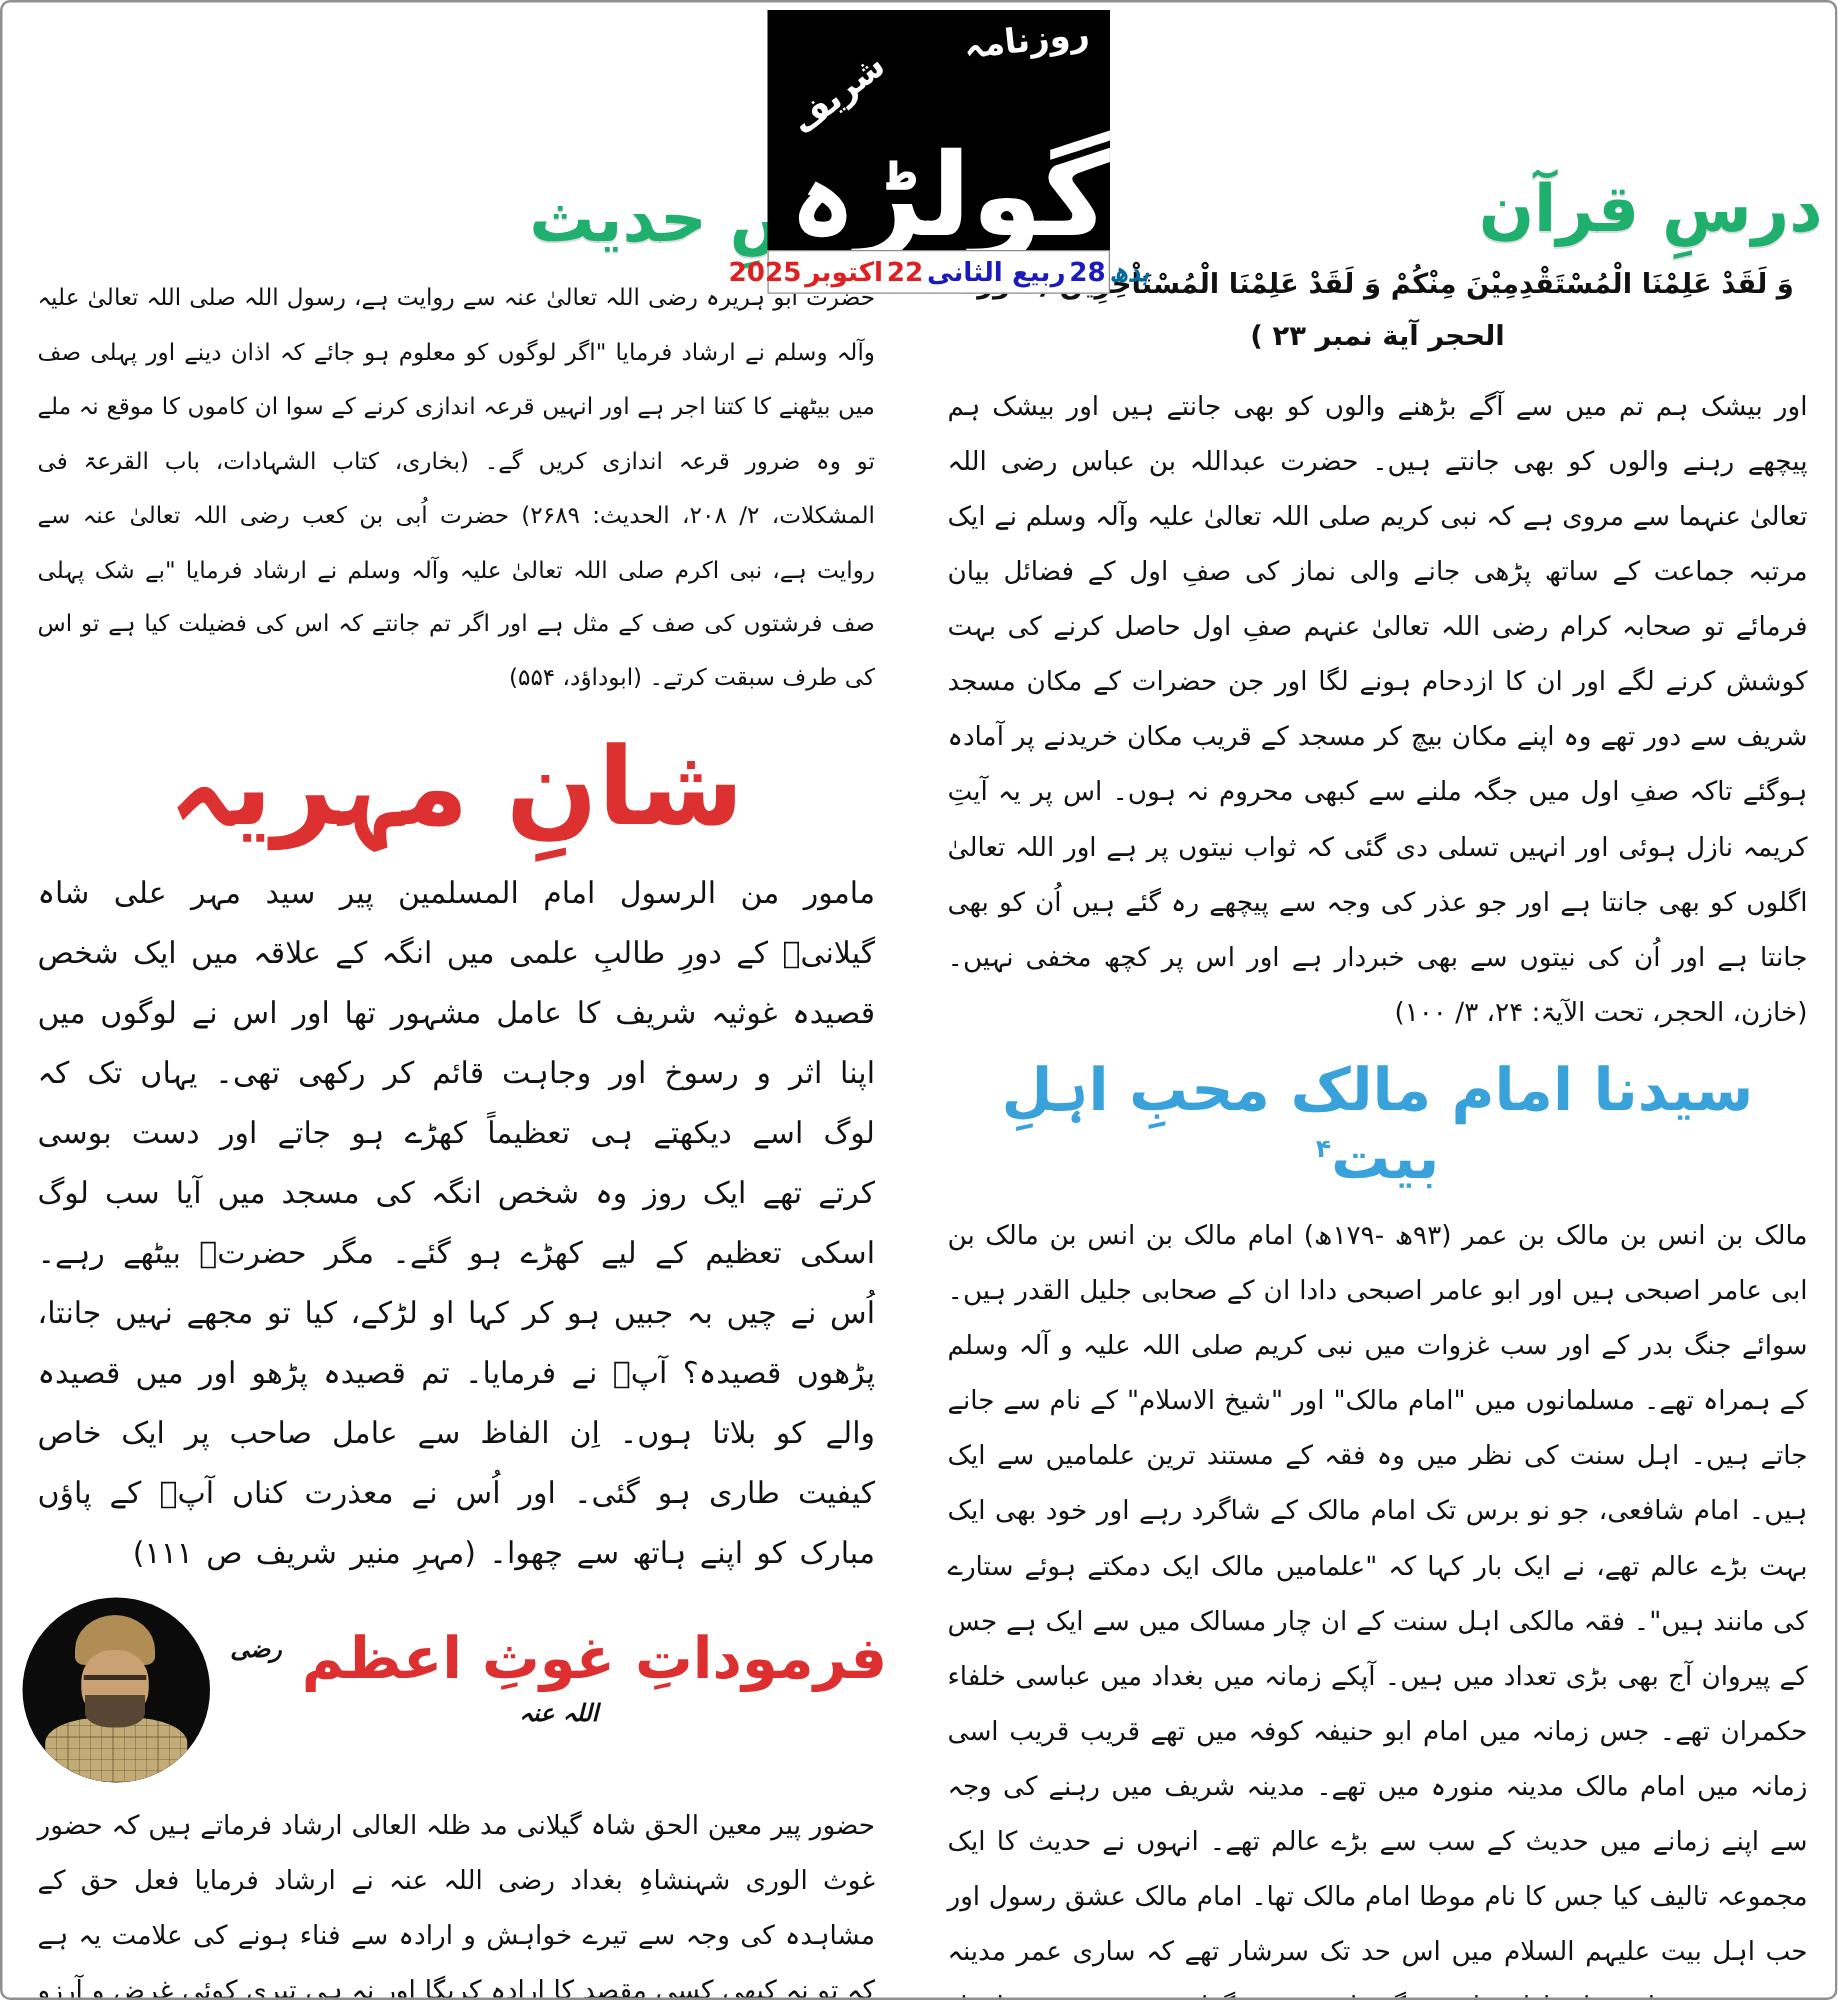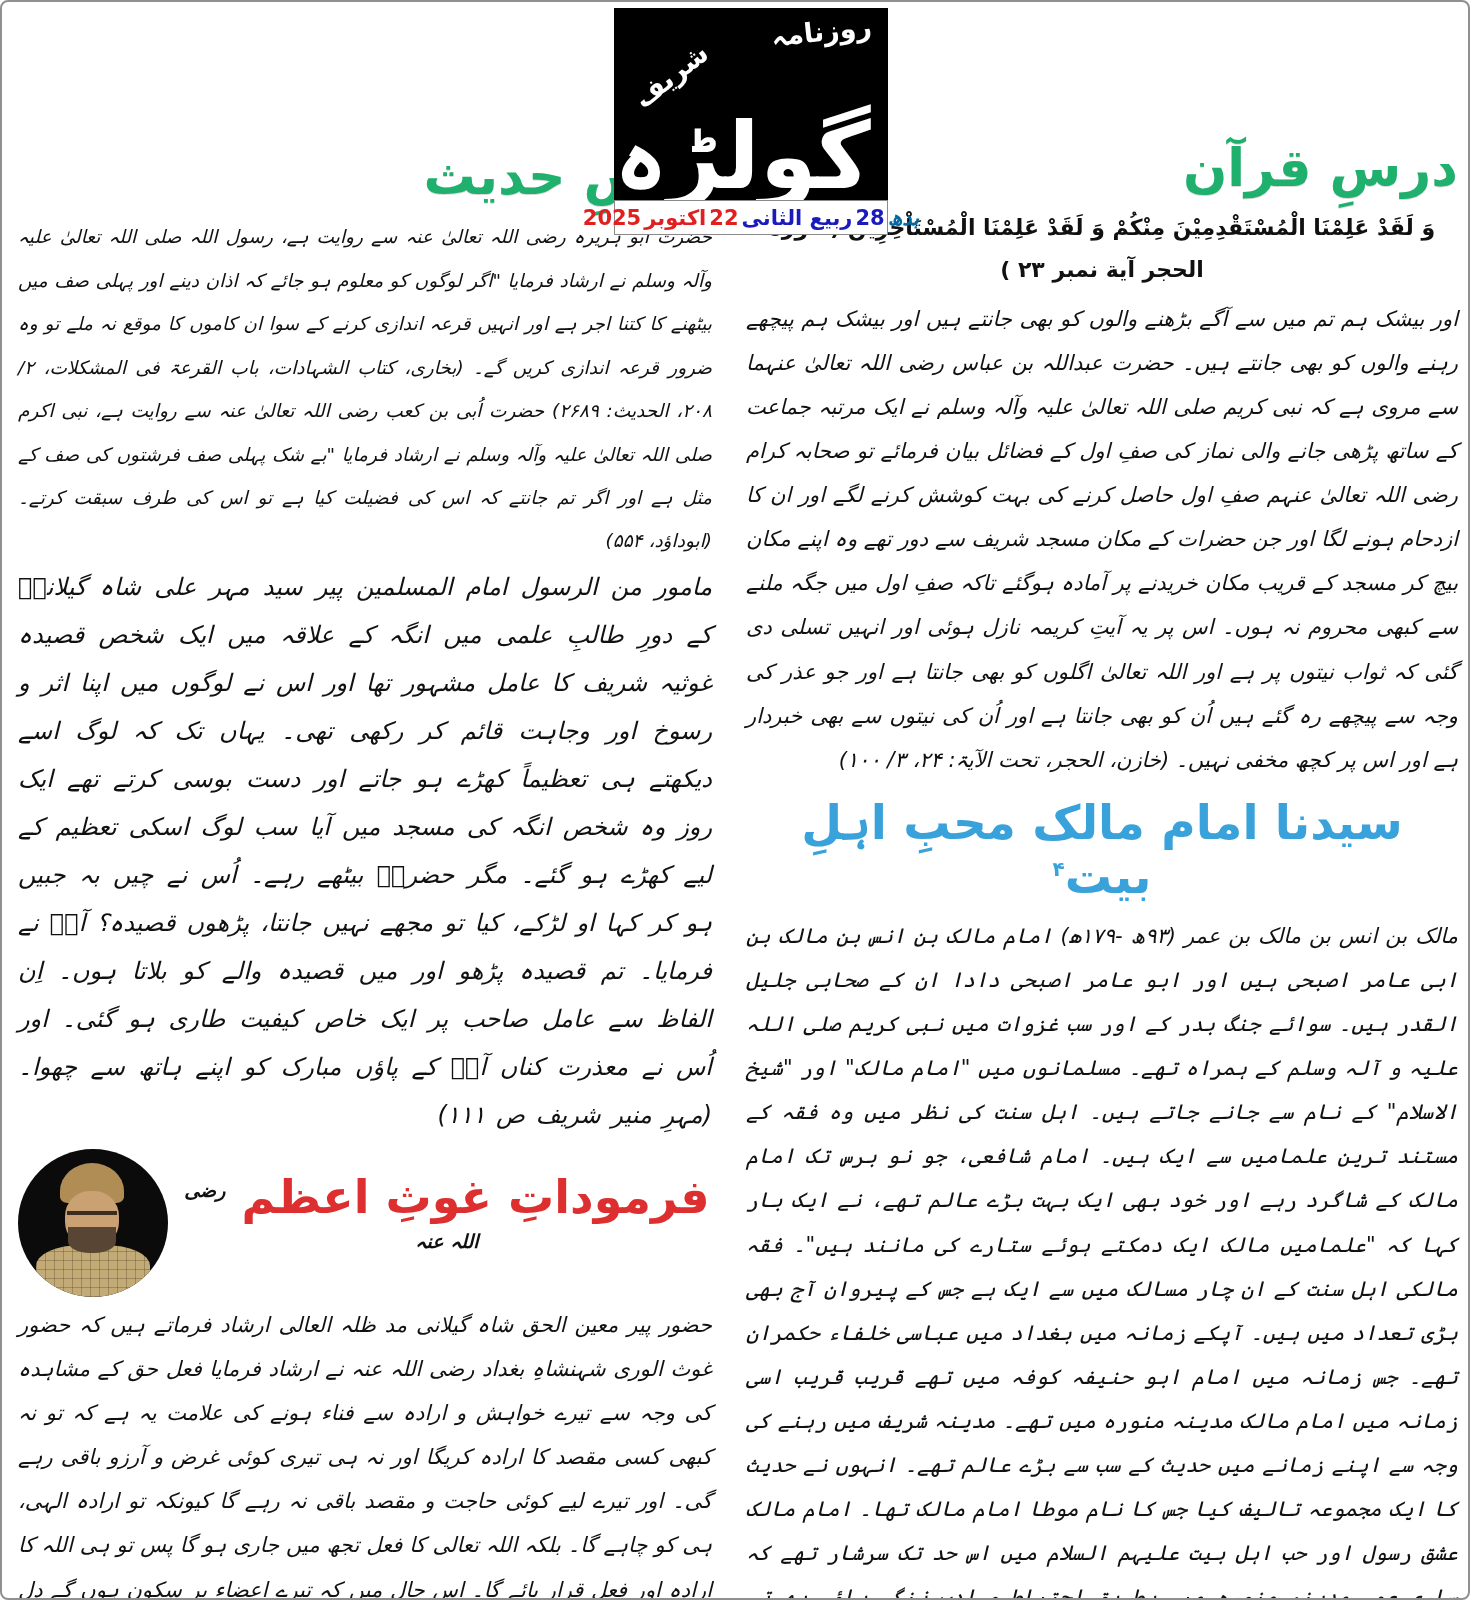--- a/index.html
+++ b/index.html
@@ -3,39 +3,39 @@
 <meta charset="utf-8">
 <style>
   html,body{margin:0;padding:0;background:#fff;}
   .page{position:relative;width:1470px;height:1600px;background:#fff;border:2px solid #909090;
         border-radius:8px;box-sizing:border-box;overflow:hidden;
         font-family:"DejaVu Sans",sans-serif;color:#111;}
   
   .masthead{position:absolute;left:612px;top:6px;width:274px;height:192px;background:#000;color:#fff;z-index:5;}
   .masthead-daily{position:absolute;top:8px;right:16px;font-size:27px;font-weight:bold;transform:rotate(-6deg);}
   .masthead-sharif{position:absolute;top:52px;left:14px;font-size:27px;font-weight:bold;transform:rotate(-38deg);}
-  .masthead-title{position:absolute;bottom:-6px;left:0;right:12px;text-align:left;font-size:92px;font-weight:bold;line-height:1.05;}
+  .masthead-title{position:absolute;bottom:-6px;left:0;right:0;text-align:right;font-size:92px;font-weight:bold;line-height:1.05;}
   .date-bar{position:absolute;left:612px;top:198px;width:274px;height:35px;background:#fff;border:1px solid #8a8a8a;
             box-sizing:border-box;display:flex;align-items:center;justify-content:center;direction:rtl;
             font-size:21px;font-weight:bold;gap:3px;white-space:nowrap;z-index:5;}
   .d-weekday{color:#0369a1;font-style:italic;}
   .d-hijri{color:#1b1bbd;}
   .d-greg{color:#e02020;}
   
   .col-left{position:absolute;left:16px;top:146px;width:694px;direction:rtl;}
   .col-right{position:absolute;left:744px;top:138px;width:712px;direction:rtl;}
   .heading-green{font-size:52px;font-weight:bold;color:#1fb06e;text-align:right;line-height:1.1;
                  text-shadow:0 1px 0 rgba(0,0,0,.15);margin:0 0 10px 0;}
   .heading-blue{font-size:47px;font-weight:bold;color:#39a2da;text-align:center;line-height:1.15;margin:14px 0 10px 0;}
   .heading-blue sup{font-size:20px;color:#39a2da;}
   .heading-red-big{font-size:86px;font-weight:bold;color:#dd3131;text-align:center;line-height:1.1;margin:18px 0 6px 0;}
   .heading-red{font-size:46px;font-weight:bold;color:#dd2f2f;line-height:1.1;margin:0;}
   .heading-red .rz{font-size:19px;color:#111;font-weight:bold;vertical-align:super;font-style:italic;}
   .verse{font-size:22px;font-weight:bold;text-align:center;line-height:1.9;margin:4px 0 6px 0;}
-  .body-text{font-size:21px;text-align:justify;line-height:2.1;margin:0;font-style:italic;}
+  .body-text{font-size:21px;text-align:justify;line-height:2.1;margin:12px;}
   .body-text.small{font-size:18.5px;line-height:2.35;}
   .body-text.wide{font-size:24px;line-height:2.0;word-spacing:3px;}
   
   .farmudat-head{display:flex;direction:rtl;align-items:center;gap:14px;margin:10px 0 6px 0;}
   .portrait{flex:0 0 150px;width:150px;height:148px;border-radius:50%;overflow:hidden;position:relative;background:#0b0b0b;}
   .portrait .cap{position:absolute;top:14px;left:42px;width:64px;height:40px;background:#b08d55;
                  border-radius:50% 50% 12% 12% / 70% 70% 15% 15%;}
   .portrait .face{position:absolute;top:42px;left:47px;width:54px;height:56px;background:#caa173;border-radius:45%;}
   .portrait .glasses{position:absolute;top:62px;left:49px;width:50px;height:10px;border-top:4px solid #3a2d20;}
   .portrait .beard{position:absolute;top:78px;left:50px;width:48px;height:26px;background:#584534;border-radius:0 0 45% 45%;}
@@ -61,20 +61,21 @@
     <span class="d-hijri">ربیع الثانی</span>
     <span class="d-greg">22</span>
     <span class="d-greg">اکتوبر</span>
     <span class="d-greg">2025</span>
   </div>
 
   <div class="col-left">
     <h2 class="heading-green">درسِ حدیث</h2>
     <p class="body-text small">حضرت ابو ہریرہ رضی اللہ تعالیٰ عنہ سے روایت ہے، رسول اللہ صلی اللہ تعالیٰ علیہ وآلہ وسلم نے ارشاد فرمایا "اگر لوگوں کو معلوم ہو جائے کہ اذان دینے اور پہلی صف میں بیٹھنے کا کتنا اجر ہے اور انہیں قرعہ اندازی کرنے کے سوا ان کاموں کا موقع نہ ملے تو وہ ضرور قرعہ اندازی کریں گے۔ (بخاری، کتاب الشہادات، باب القرعۃ فی المشکلات، ۲/ ۲۰۸، الحدیث: ۲۶۸۹) حضرت اُبی بن کعب رضی اللہ تعالیٰ عنہ سے روایت ہے، نبی اکرم صلی اللہ تعالیٰ علیہ وآلہ وسلم نے ارشاد فرمایا "بے شک پہلی صف فرشتوں کی صف کے مثل ہے اور اگر تم جانتے کہ اس کی فضیلت کیا ہے تو اس کی طرف سبقت کرتے۔ (ابوداؤد، ۵۵۴)</p>
 
+    <h2 class="heading-red-big">شانِ مہریہ</h2>
     <p class="body-text wide">مامور من الرسول امام المسلمین پیر سید مہر علی شاہ گیلانیؒ کے دورِ طالبِ علمی میں انگہ کے علاقہ میں ایک شخص قصیدہ غوثیہ شریف کا عامل مشہور تھا اور اس نے لوگوں میں اپنا اثر و رسوخ اور وجاہت قائم کر رکھی تھی۔ یہاں تک کہ لوگ اسے دیکھتے ہی تعظیماً کھڑے ہو جاتے اور دست بوسی کرتے تھے ایک روز وہ شخص انگہ کی مسجد میں آیا سب لوگ اسکی تعظیم کے لیے کھڑے ہو گئے۔ مگر حضرتؒ بیٹھے رہے۔ اُس نے چیں بہ جبیں ہو کر کہا او لڑکے، کیا تو مجھے نہیں جانتا، پڑھوں قصیدہ؟ آپؒ نے فرمایا۔ تم قصیدہ پڑھو اور میں قصیدہ والے کو بلاتا ہوں۔ اِن الفاظ سے عامل صاحب پر ایک خاص کیفیت طاری ہو گئی۔ اور اُس نے معذرت کناں آپؒ کے پاؤں مبارک کو اپنے ہاتھ سے چھوا۔ (مہرِ منیر شریف ص ۱۱۱)</p>
 
     <div class="farmudat-head">
       <div class="farmudat-title-wrap">
         <h2 class="heading-red"><span>فرموداتِ غوثِ اعظم</span>
           <span class="rz">رضی اللہ عنہ</span></h2>
       </div>
       <div class="portrait">
         <div class="shirt"></div>
         <div class="cap"></div>

